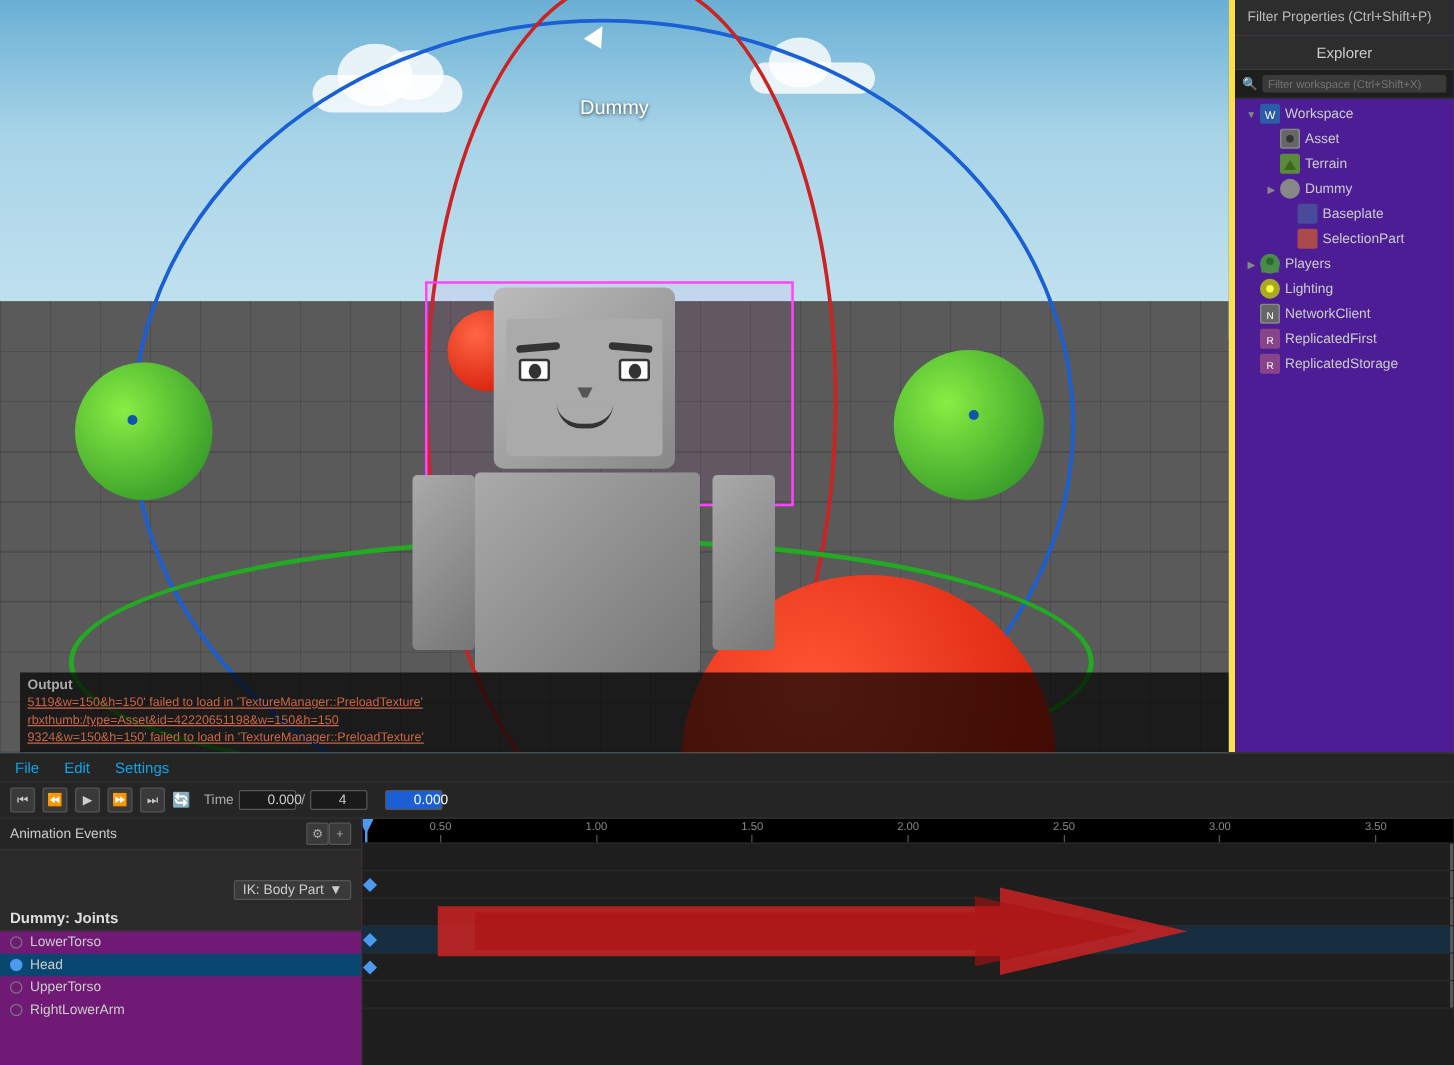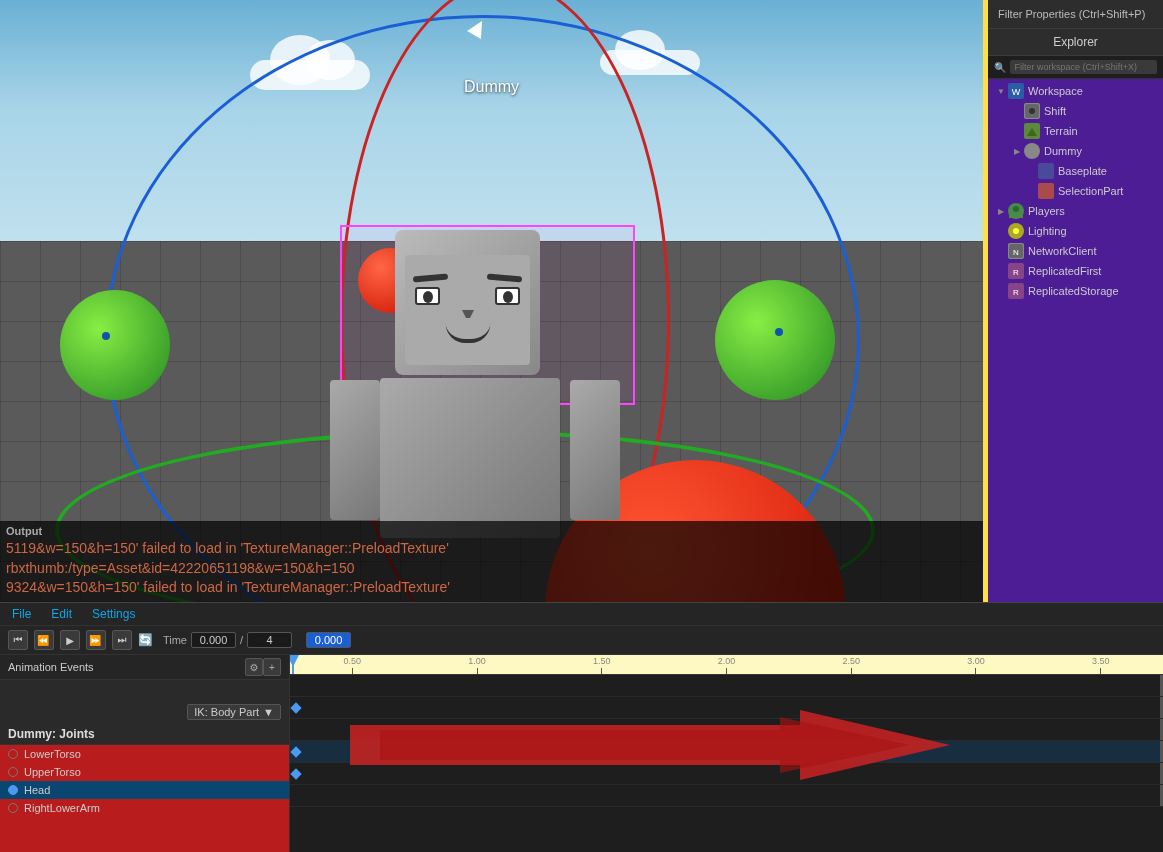--- a/index.html
+++ b/index.html
@@ -490,42 +490,42 @@
       align-items: center;
       gap: 4px;
       font-size: 11px;
       color: #aaa;
       margin-left: 4px;
     }
 
     .time-value {
       background: #1a1a1a;
       border: 1px solid #555;
-      padding: 1px 6px;
+      padding: 1px 22px;
       border-radius: 2px;
       color: #ccc;
       font-size: 11px;
       width: 45px;
       text-align: center;
     }
 
     .time-value.active {
       background: #1a5fd4;
       color: white;
     }
 
     .timeline-area {
       flex: 1;
       display: flex;
       overflow: hidden;
     }
 
     .joints-panel {
       width: 290px;
-      background: #b91c1c;
+      background: #701a75;
       border-right: 1px solid #333;
       display: flex;
       flex-direction: column;
     }
 
     .joints-header {
       display: flex;
       align-items: center;
       padding: 3px 8px;
       background: #2a2a2a;
@@ -574,21 +574,21 @@
     .timeline-tracks {
       flex: 1;
       background: #1e1e1e;
       position: relative;
       overflow: hidden;
     }
 
     
     .timeline-ruler {
       height: 20px;
-      background: #fef9c3;
+      background: #000000;
       border-bottom: 1px solid #333;
       display: flex;
       align-items: flex-end;
       position: relative;
       overflow: hidden;
     }
 
     .ruler-marks {
       display: flex;
       width: 100%;
@@ -737,37 +737,38 @@
       width: 50px;
       height: 40px;
       top: -20px;
       left: 15px;
     }
 
     
     .output-overlay {
       position: absolute;
       bottom: 0;
-      left: 0;
+      left: 16px;
       right: 0;
       background: rgba(0,0,0,0.7);
       padding: 4px 6px;
     }
 
     .output-overlay-title {
       color: #aaa;
       font-size: 11px;
       font-weight: bold;
       margin-bottom: 2px;
     }
 
     .output-overlay-text {
       color: #cc6644;
-      font-size: 14px;
+      font-size: 10px;
       line-height: 1.4;
+      text-decoration: underline;
     }
 
   </style>
 </head>
 <body>
 
 <div class="main-area">
 
   <div class="viewport">
     <div class="viewport-canvas">
@@ -846,21 +847,21 @@
         </div>
 
         <div class="tree-item" style="padding-left:22px;">
           <span class="tree-arrow"></span>
           <span class="tree-icon icon-camera">
             <svg width="14" height="14" viewBox="0 0 14 14">
                 <rect width="14" height="14" rx="2" fill="#666"></rect>
                 <circle cx="7" cy="7" r="3" fill="#333"></circle>
               </svg>
           </span>
-          <span class="tree-label">Shift</span>
+          <span class="tree-label">Asset</span>
         </div>
 
         <div class="tree-item" style="padding-left:22px;">
           <span class="tree-arrow"></span>
           <span class="tree-icon icon-terrain">
             <svg width="14" height="14" viewBox="0 0 14 14">
                 <rect width="14" height="14" rx="2" fill="#5a8a3a"></rect>
                 <polygon points="2,12 7,4 12,12" fill="#3a6a1a"></polygon>
               </svg>
           </span>
@@ -1002,28 +1003,28 @@
           <span>IK: Body Part</span>
           <span>▼</span>
         </div>
       </div>
 
       <div class="joint-item">
         <span style="width:10px;height:10px;border-radius:50%;border:1.5px solid #777;margin-right:6px;display:inline-block;flex-shrink:0;"></span>
         <span class="joint-label">LowerTorso</span>
       </div>
 
+      <div class="joint-item selected">
+        <span style="width:10px;height:10px;border-radius:50%;border:1.5px solid #4a9af0;margin-right:6px;display:inline-block;flex-shrink:0;background:#4a9af0;"></span>
+        <span class="joint-label">Head</span>
+      </div>
+
       <div class="joint-item">
         <span style="width:10px;height:10px;border-radius:50%;border:1.5px solid #777;margin-right:6px;display:inline-block;flex-shrink:0;"></span>
         <span class="joint-label">UpperTorso</span>
-      </div>
-
-      <div class="joint-item selected">
-        <span style="width:10px;height:10px;border-radius:50%;border:1.5px solid #4a9af0;margin-right:6px;display:inline-block;flex-shrink:0;background:#4a9af0;"></span>
-        <span class="joint-label">Head</span>
       </div>
 
 
       <div class="joint-item">
         <span style="width:10px;height:10px;border-radius:50%;border:1.5px solid #777;margin-right:6px;display:inline-block;flex-shrink:0;"></span>
         <span class="joint-label">RightLowerArm</span>
       </div>
 
     </div>
 

